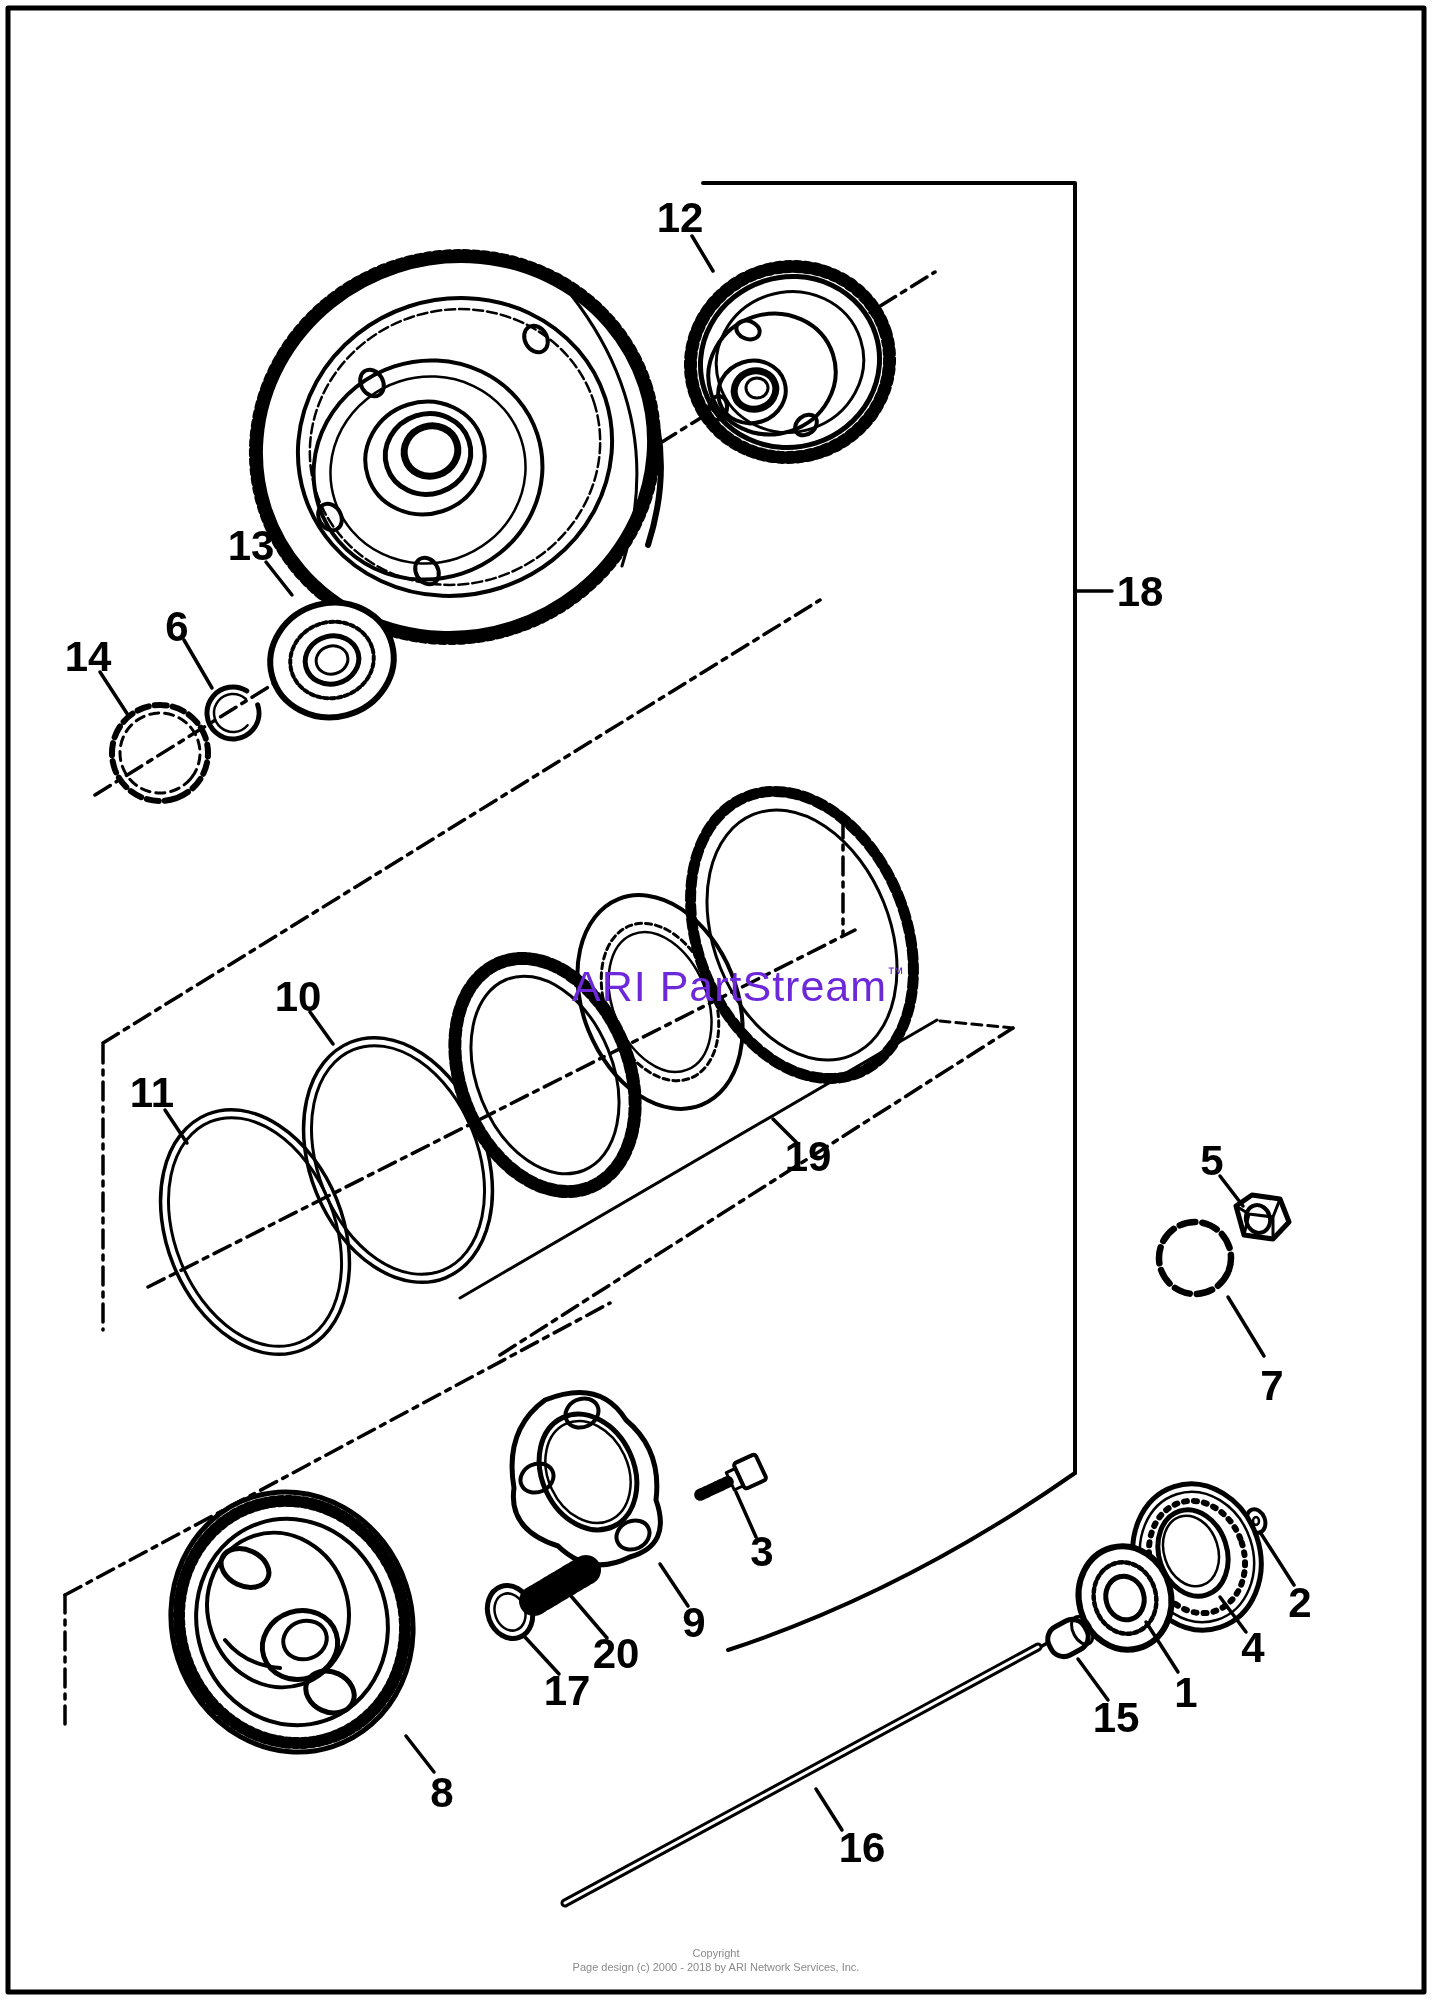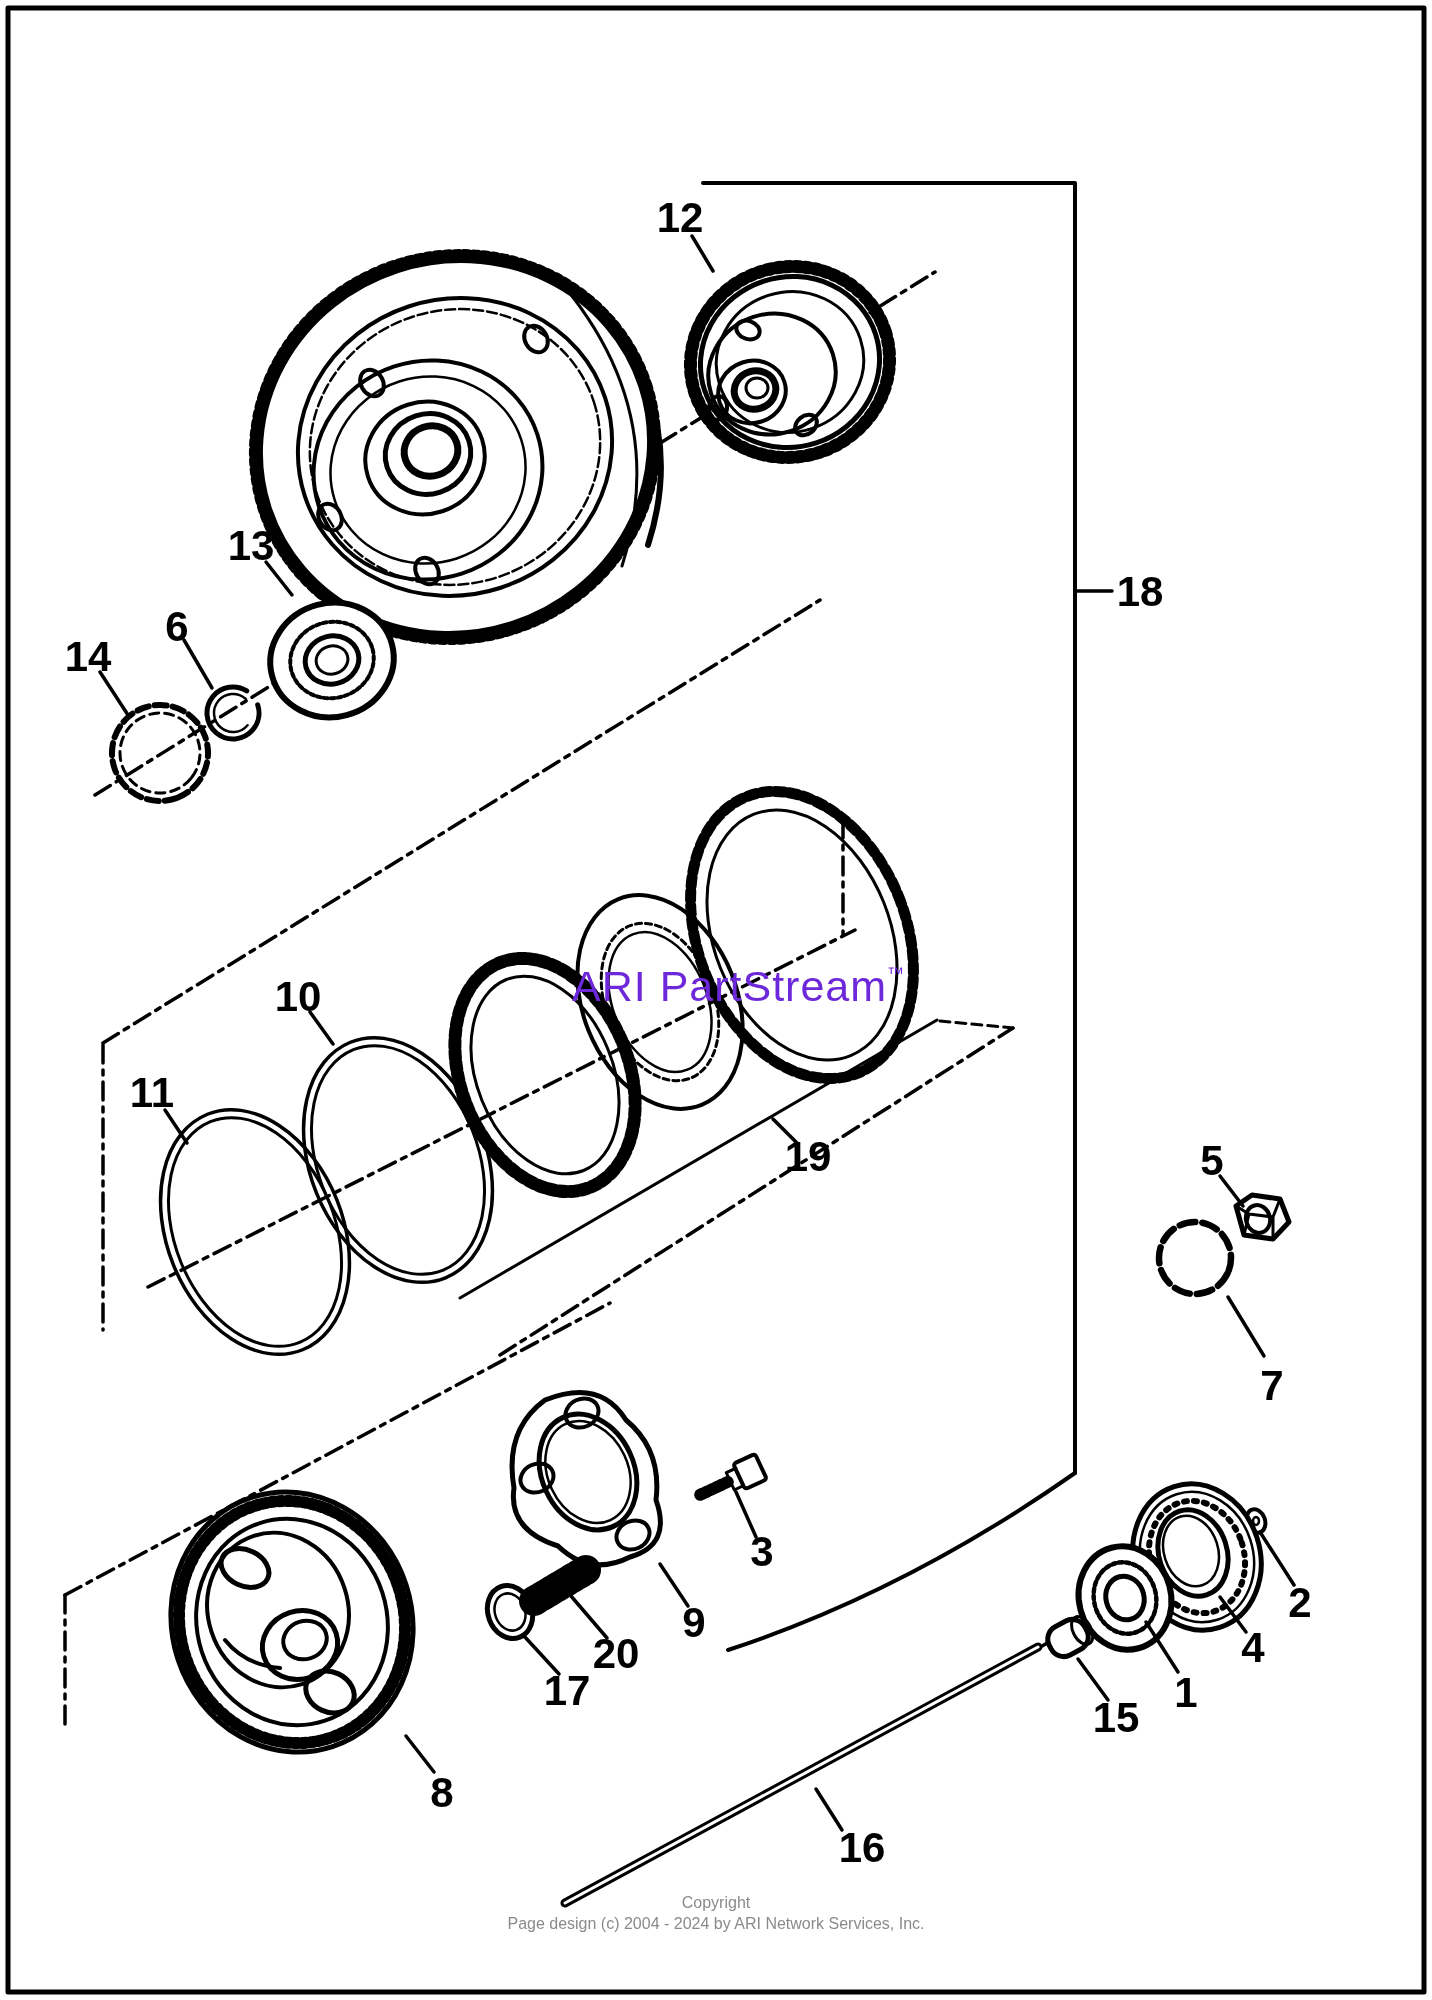--- a/index.html
+++ b/index.html
@@ -6,22 +6,22 @@
   html,body{margin:0;padding:0;background:#fff;}
   .page{position:relative;width:1432px;height:2000px;background:#fff;overflow:hidden;
         font-family:"Liberation Sans",sans-serif;}
   svg{position:absolute;left:0;top:0;}
   .dd{fill:none;stroke-width:3.5;stroke-dasharray:18 7 5 7;}
   .teeth{stroke-dasharray:4.5 5;}
   .callout-label{font-family:"Liberation Sans",sans-serif;font-weight:700;font-size:42px;fill:#000;cursor:pointer;}
   .watermark{position:absolute;left:572px;top:962px;font-size:43px;color:#6d28d9;
              letter-spacing:1px;white-space:nowrap;user-select:none;}
   .watermark sup{font-size:17px;vertical-align:22px;}
-  .footer{position:absolute;left:0;right:0;top:1893px;text-align:center;
-          font-size:16px;line-height:1.3;color:#8a8a8a;}
+  .footer{position:absolute;left:0;right:0;top:1946px;text-align:center;
+          font-size:11px;line-height:1.3;color:#8a8a8a;}
 </style>
 </head>
 <body>
 
 <div class="page">
 
 <svg width="1432" height="2000" viewBox="0 0 1432 2000">
   <g stroke="#000" fill="none" stroke-linecap="round" stroke-linejoin="round">
 
     <rect x="8" y="8" width="1416" height="1984" stroke-width="5"></rect>
@@ -233,16 +233,16 @@
           <line x1="571" y1="1596" x2="607" y2="1638"></line>
           <text x="616" y="1653" text-anchor="middle" dominant-baseline="central" class="callout-label" stroke="none" fill="#000">20</text>
         </g>
   </g>
 </svg>
 
 <div class="watermark"><span>ARI PartStream</span><sup>™</sup></div>
 
 <div class="footer">
   <div>Copyright</div>
-  <div>Page design (c) 2004 - 2024 by ARI Network Services, Inc.</div>
+  <div>Page design (c) 2000 - 2018 by ARI Network Services, Inc.</div>
 </div>
 
 </div>
 
 </body></html>

